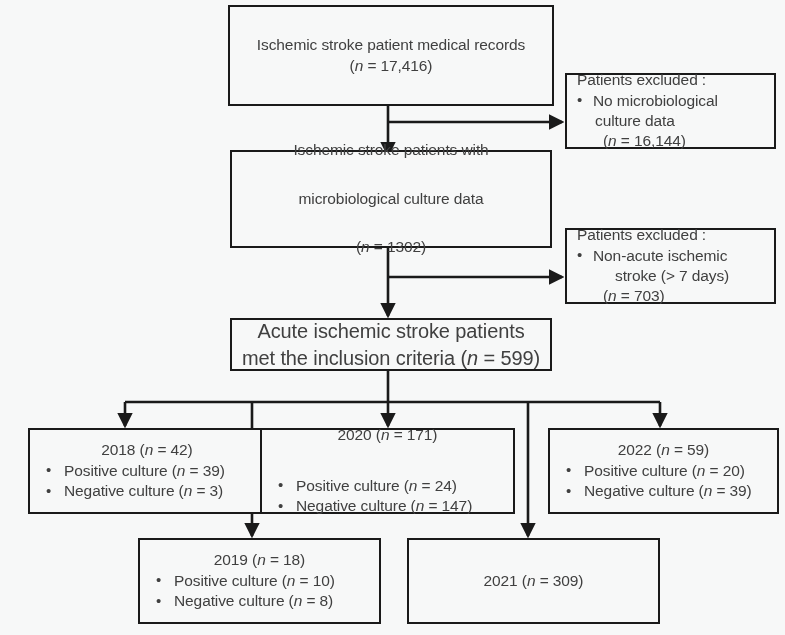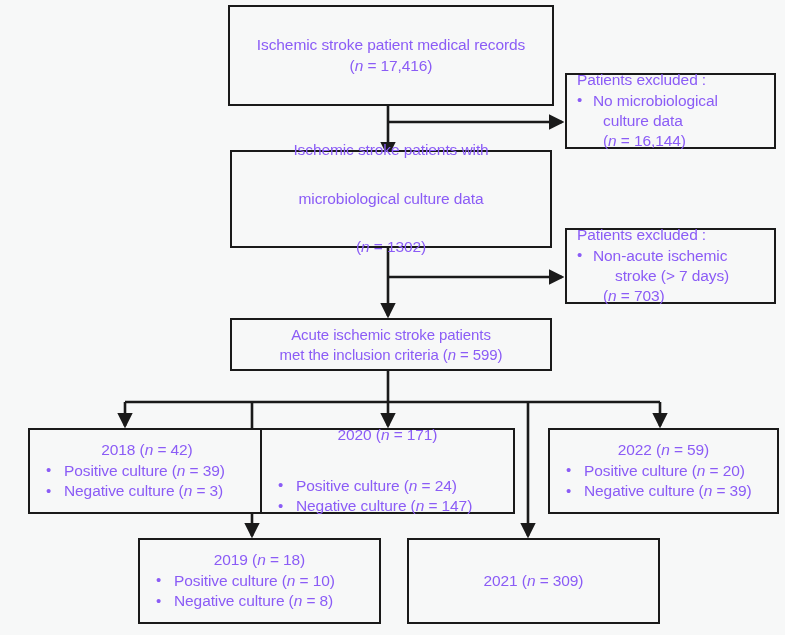--- a/index.html
+++ b/index.html
@@ -7,21 +7,21 @@
     margin: 0;
     padding: 0;
     background: #ffffff;
   }
   #figure {
     position: relative;
     width: 785px;
     height: 635px;
     background: #f7f8f8;
     font-family: "Liberation Sans", sans-serif;
-    color: #8b5cf6;
+    color: #404040;
     overflow: hidden;
   }
   
   #connectors {
     position: absolute;
     left: 0; top: 0;
     width: 785px;
     height: 635px;
     z-index: 1;
   }
@@ -77,21 +77,21 @@
   #node-records    { left: 228px; top:   5px; width: 326px; height: 101px; }
   #node-excluded-1 { left: 565px; top:  73px; width: 211px; height:  76px; }
   #node-culture    { left: 230px; top: 150px; width: 322px; height:  98px; gap: 28px; }
   #node-excluded-2 { left: 565px; top: 228px; width: 211px; height:  76px; }
   #node-included   { left: 230px; top: 318px; width: 322px; height:  53px; }
   #node-year-2018  { left:  28px; top: 428px; width: 238px; height:  86px; }
   #node-year-2020  { left: 260px; top: 428px; width: 255px; height:  86px; gap: 30px; }
   #node-year-2022  { left: 548px; top: 428px; width: 231px; height:  86px; }
   #node-year-2019  { left: 138px; top: 538px; width: 243px; height:  86px; }
   #node-year-2021  { left: 407px; top: 538px; width: 253px; height:  86px; }
-  #node-included .title { font-size: 15px; }
+  #node-included .title { font-size: 20px; }
 </style>
 </head>
 <body>
 
 <div id="figure">
 
   <svg id="connectors" viewBox="0 0 785 635" width="785" height="635" aria-hidden="true">
     <defs>
       <marker id="arrow" viewBox="0 0 10 10" refX="8.5" refY="5" markerWidth="6" markerHeight="6" orient="auto-start-reverse">
         <path d="M 0 0 L 10 5 L 0 10 z" fill="#1a1a1a"></path>
@@ -125,21 +125,21 @@
     <div class="title">(<i class="n">n</i><span> = 17,416)</span></div>
   </div>
 
   <div class="node" id="node-excluded-1">
     <div class="lead">Patients excluded :</div>
     <ul class="bullets">
       <li>
         <span>No microbiological</span>
       </li>
     </ul>
-    <div class="lead" style="padding-left:36px">culture data</div>
+    <div class="lead" style="padding-left:28px">culture data</div>
     <div class="lead" style="padding-left:36px">(<i class="n">n</i><span> = 16,144)</span></div>
   </div>
 
   <div class="node" id="node-culture">
     <div class="title">Ischemic stroke patients with</div>
     <div class="title">microbiological culture data</div>
     <div class="title">(<i class="n">n</i><span> = 1302)</span></div>
   </div>
 
   <div class="node" id="node-excluded-2">

